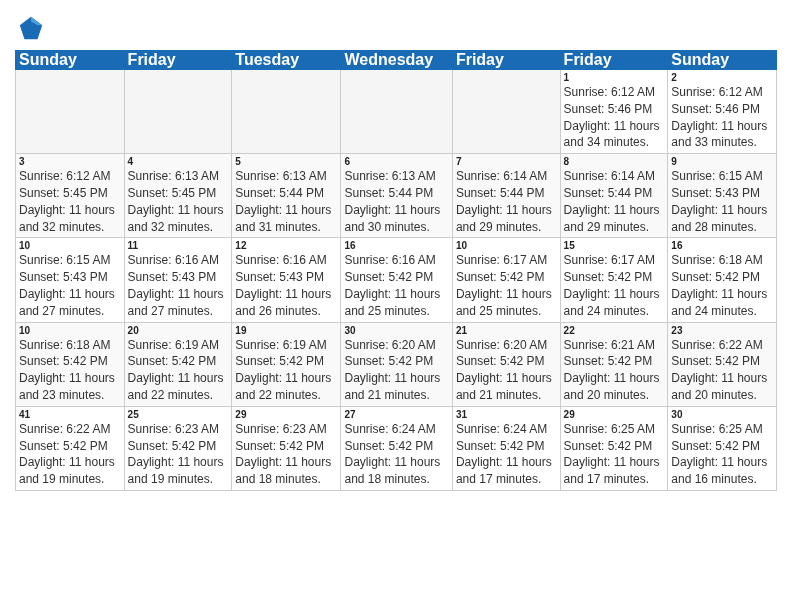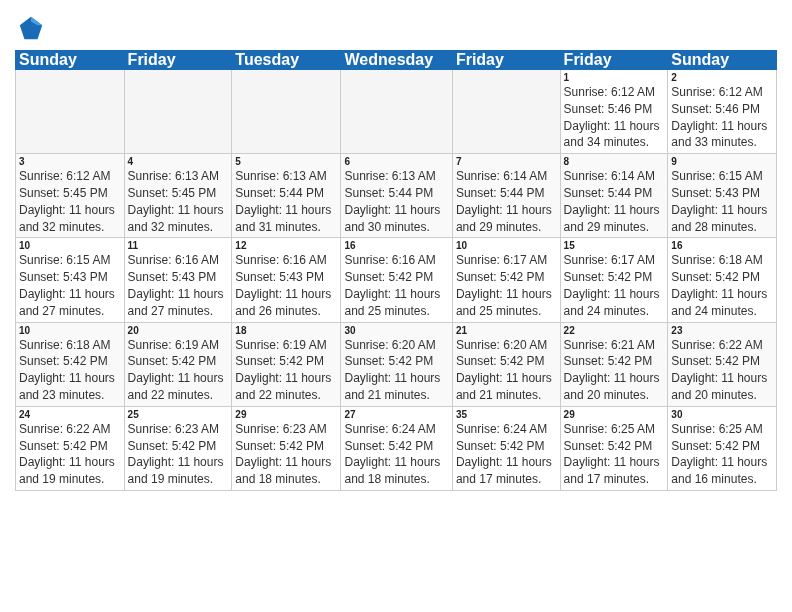--- a/index.html
+++ b/index.html
@@ -205,21 +205,21 @@
         <tr>
           <td class="alt-row">
             <span class="day-num">10</span>
             <div class="day-info">Sunrise: 6:18 AM<br>Sunset: 5:42 PM<br>Daylight: 11 hours<br>and 23 minutes.</div>
           </td>
           <td class="alt-row">
             <span class="day-num">20</span>
             <div class="day-info">Sunrise: 6:19 AM<br>Sunset: 5:42 PM<br>Daylight: 11 hours<br>and 22 minutes.</div>
           </td>
           <td class="alt-row">
-            <span class="day-num">18</span>
+            <span class="day-num">19</span>
             <div class="day-info">Sunrise: 6:19 AM<br>Sunset: 5:42 PM<br>Daylight: 11 hours<br>and 22 minutes.</div>
           </td>
           <td class="alt-row">
             <span class="day-num">30</span>
             <div class="day-info">Sunrise: 6:20 AM<br>Sunset: 5:42 PM<br>Daylight: 11 hours<br>and 21 minutes.</div>
           </td>
           <td class="alt-row">
             <span class="day-num">21</span>
             <div class="day-info">Sunrise: 6:20 AM<br>Sunset: 5:42 PM<br>Daylight: 11 hours<br>and 21 minutes.</div>
           </td>
@@ -227,37 +227,37 @@
             <span class="day-num">22</span>
             <div class="day-info">Sunrise: 6:21 AM<br>Sunset: 5:42 PM<br>Daylight: 11 hours<br>and 20 minutes.</div>
           </td>
           <td class="alt-row">
             <span class="day-num">23</span>
             <div class="day-info">Sunrise: 6:22 AM<br>Sunset: 5:42 PM<br>Daylight: 11 hours<br>and 20 minutes.</div>
           </td>
         </tr>
         <tr>
           <td>
-            <span class="day-num">24</span>
+            <span class="day-num">41</span>
             <div class="day-info">Sunrise: 6:22 AM<br>Sunset: 5:42 PM<br>Daylight: 11 hours<br>and 19 minutes.</div>
           </td>
           <td>
             <span class="day-num">25</span>
             <div class="day-info">Sunrise: 6:23 AM<br>Sunset: 5:42 PM<br>Daylight: 11 hours<br>and 19 minutes.</div>
           </td>
           <td>
             <span class="day-num">29</span>
             <div class="day-info">Sunrise: 6:23 AM<br>Sunset: 5:42 PM<br>Daylight: 11 hours<br>and 18 minutes.</div>
           </td>
           <td>
             <span class="day-num">27</span>
             <div class="day-info">Sunrise: 6:24 AM<br>Sunset: 5:42 PM<br>Daylight: 11 hours<br>and 18 minutes.</div>
           </td>
           <td>
-            <span class="day-num">35</span>
+            <span class="day-num">31</span>
             <div class="day-info">Sunrise: 6:24 AM<br>Sunset: 5:42 PM<br>Daylight: 11 hours<br>and 17 minutes.</div>
           </td>
           <td>
             <span class="day-num">29</span>
             <div class="day-info">Sunrise: 6:25 AM<br>Sunset: 5:42 PM<br>Daylight: 11 hours<br>and 17 minutes.</div>
           </td>
           <td>
             <span class="day-num">30</span>
             <div class="day-info">Sunrise: 6:25 AM<br>Sunset: 5:42 PM<br>Daylight: 11 hours<br>and 16 minutes.</div>
           </td>

